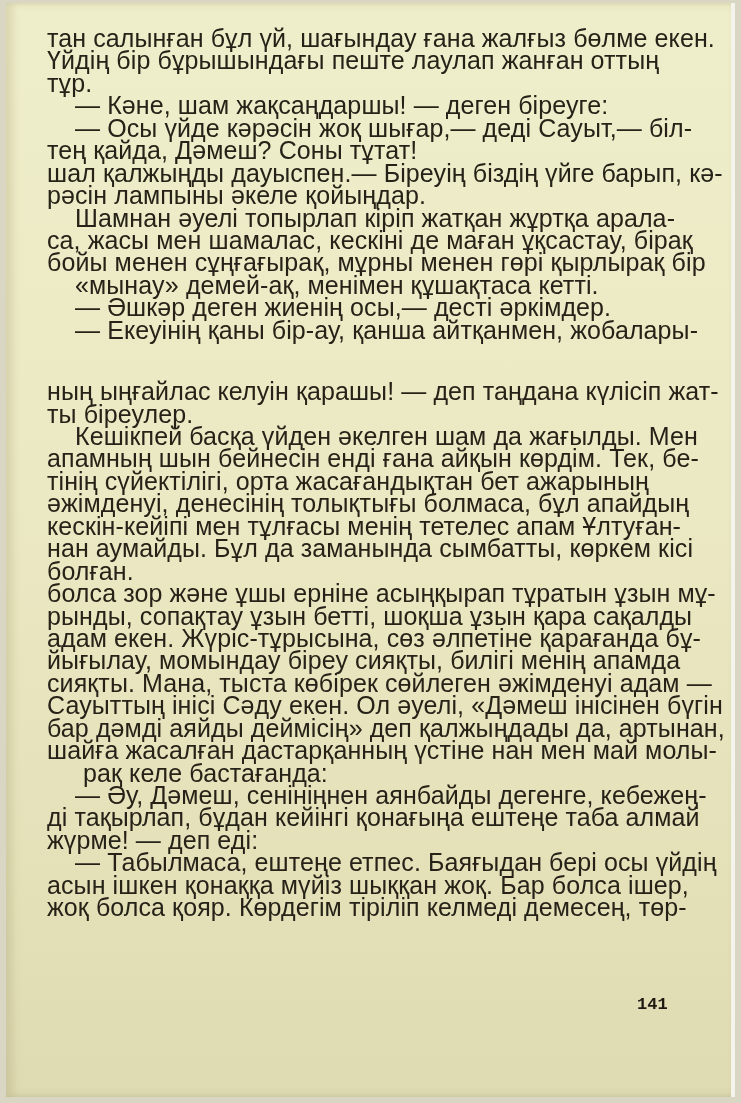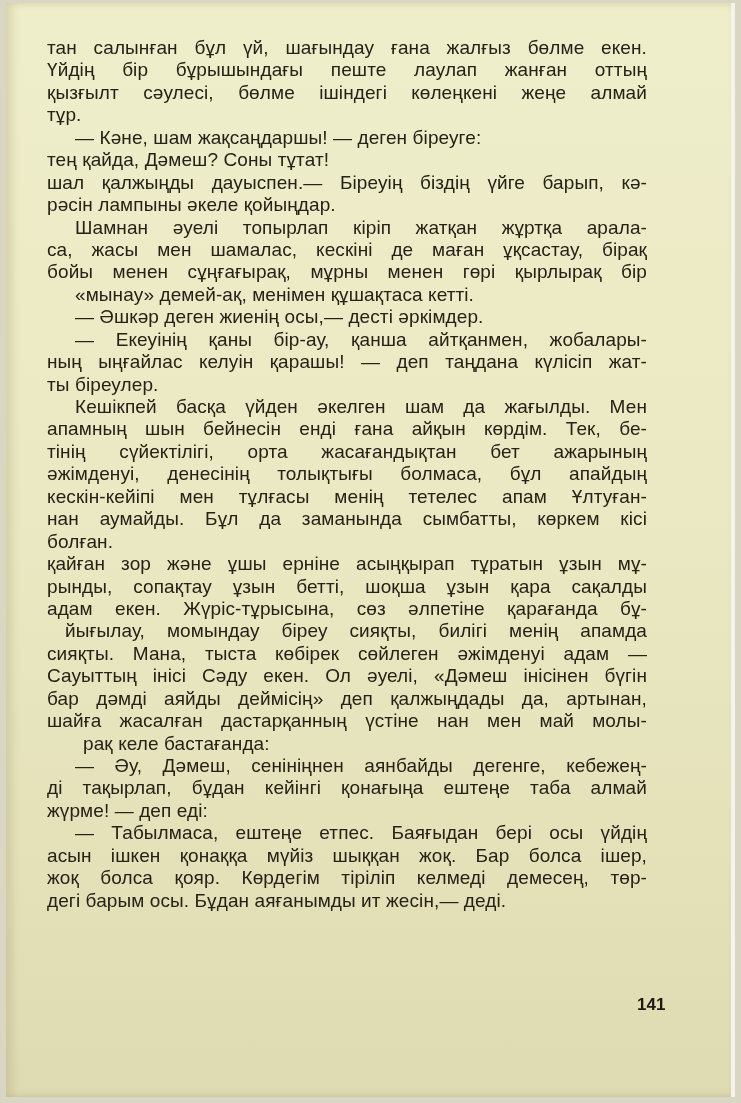--- a/index.html
+++ b/index.html
@@ -11,78 +11,77 @@
   .page {
     position: absolute; left: 6px; top: 3px; width: 729px; height: 1094px;
     background: linear-gradient(180deg, #efeecb 0%, #ebe9c3 45%, #e4e1b9 80%, #dedab2 100%);
     box-shadow: inset 6px 0 8px rgba(150,140,90,0.25), inset -3px 0 4px rgba(150,140,90,0.15);
   }
   .page::after {
     content: ""; position: absolute; right: 0; top: 0; width: 4px; height: 100%;
     background: #f4f3ec;
   }
   .text {
-    position: absolute; left: 41px; top: 34px; width: 600px;
+    position: absolute; left: 41px; top: 24px; width: 600px;
     font-family: "Liberation Sans", sans-serif;
-    font-size: 19px; line-height: 22.45px;
+    font-size: 25px; line-height: 22.45px;
     color: #262218;
     letter-spacing: 0.1px;
   }
   .line {
     display: block; white-space: nowrap; text-align: justify; text-align-last: justify;
     height: 22.45px;
     transform-origin: left center;
   }
   .line.last { text-align-last: left; }
   .line.indent { padding-left: 28px; }
   .page-number {
     position: absolute; left: 631px; top: 992px;
-    font-family: Liberation Sans, sans-serif; font-weight: bold;
+    font-family: Liberation Mono, monospace; font-weight: bold;
     font-size: 17px; color: #1e1a12;
   }
 </style>
 </head>
 <body>
 
 <div class="page">
   <div class="text" id="text-block">
       <span class="line" style="display: block; width: auto;">тан салынған бұл үй, шағындау ғана жалғыз бөлме екен.</span>
       <span class="line" style="display: block; width: auto;">Үйдің бір бұрышындағы пеште лаулап жанған оттың</span>
-      <span class="line" style="display: block; width: auto;">қызғылт сәулесі, бөлме ішіндегі көлеңкені жеңе алмай</span>
       <span class="line last" style="display: block; width: auto;">тұр.</span>
       <span class="line indent last" style="display: block; width: auto;">— Кәне, шам жақсаңдаршы! — деген біреуге:</span>
+      <span class="line indent" style="display: block; width: auto;">— Осы үйде кәрәсін жоқ шығар,— деді Сауыт,— біл-</span>
       <span class="line last" style="display: block; width: auto;">тең қайда, Дәмеш? Соны тұтат!</span>
       <span class="line" style="display: block; width: auto;">шал қалжыңды дауыспен.— Біреуің біздің үйге барып, кә-</span>
       <span class="line last" style="display: block; width: auto;">рәсін лампыны әкеле қойыңдар.</span>
       <span class="line indent" style="display: block; width: auto;">Шамнан әуелі топырлап кіріп жатқан жұртқа арала-</span>
       <span class="line" style="display: block; width: auto;">са, жасы мен шамалас, кескіні де маған ұқсастау, бірақ</span>
       <span class="line" style="display: block; width: auto;">бойы менен сұңғағырақ, мұрны менен гөрі қырлырақ бір</span>
       <span class="line last" style="display: block; width: auto; margin-left: 28px;">«мынау» демей-ақ, менімен құшақтаса кетті.</span>
       <span class="line indent last" style="display: block; width: auto;">— Әшкәр деген жиенің осы,— десті әркімдер.</span>
       <span class="line indent" style="display: block; width: auto;">— Екеуінің қаны бір-ау, қанша айтқанмен, жобалары-</span>
-      <span class="line" style="display: block; width: auto;">ның ыңғайлас келуін қарашы! — деп таңдана күлісіп жат-</span>
+      <span class="line" style="display: block; width: auto; margin-top: 39px;">ның ыңғайлас келуін қарашы! — деп таңдана күлісіп жат-</span>
       <span class="line last" style="display: block; width: auto;">ты біреулер.</span>
       <span class="line indent" style="display: block; width: auto;">Кешікпей басқа үйден әкелген шам да жағылды. Мен</span>
       <span class="line" style="display: block; width: auto;">апамның шын бейнесін енді ғана айқын көрдім. Тек, бе-</span>
       <span class="line" style="display: block; width: auto;">тінің сүйектілігі, орта жасағандықтан бет ажарының</span>
       <span class="line" style="display: block; width: auto;">әжімденуі, денесінің толықтығы болмаса, бұл апайдың</span>
       <span class="line" style="display: block; width: auto;">кескін-кейіпі мен тұлғасы менің тетелес апам Ұлтуған-</span>
       <span class="line" style="display: block; width: auto;">нан аумайды. Бұл да заманында сымбатты, көркем кісі</span>
       <span class="line last" style="display: block; width: auto;">болған.</span>
-      <span class="line" style="display: block; width: auto;">қайған зор және ұшы ерніне асыңқырап тұратын ұзын мұ-</span>
+      <span class="line" style="display: block; width: auto;">болса зор және ұшы ерніне асыңқырап тұратын ұзын мұ-</span>
       <span class="line" style="display: block; width: auto;">рынды, сопақтау ұзын бетті, шоқша ұзын қара сақалды</span>
       <span class="line" style="display: block; width: auto;">адам екен. Жүріс-тұрысына, сөз әлпетіне қарағанда бұ-</span>
-      <span class="line" style="display: block; width: auto; margin-left: 18px;">йығылау, момындау біреу сияқты, билігі менің апамда</span>
+      <span class="line" style="display: block; width: auto;">йығылау, момындау біреу сияқты, билігі менің апамда</span>
       <span class="line" style="display: block; width: auto;">сияқты. Мана, тыста көбірек сөйлеген әжімденуі адам —</span>
       <span class="line" style="display: block; width: auto;">Сауыттың інісі Сәду екен. Ол әуелі, «Дәмеш інісінен бүгін</span>
       <span class="line" style="display: block; width: auto;">бар дәмді аяйды деймісің» деп қалжыңдады да, артынан,</span>
       <span class="line" style="display: block; width: auto;">шайға жасалған дастарқанның үстіне нан мен май молы-</span>
       <span class="line last" style="display: block; width: auto; margin-left: 36px;">рақ келе бастағанда:</span>
       <span class="line indent" style="display: block; width: auto;">— Әу, Дәмеш, сенініңнен аянбайды дегенге, кебежең-</span>
       <span class="line" style="display: block; width: auto;">ді тақырлап, бұдан кейінгі қонағыңа ештеңе таба алмай</span>
       <span class="line last" style="display: block; width: auto;">жүрме! — деп еді:</span>
       <span class="line indent" style="display: block; width: auto;">— Табылмаса, ештеңе етпес. Баяғыдан бері осы үйдің</span>
       <span class="line" style="display: block; width: auto;">асын ішкен қонаққа мүйіз шыққан жоқ. Бар болса ішер,</span>
       <span class="line" style="display: block; width: auto;">жоқ болса қояр. Көрдегім тіріліп келмеді демесең, төр-</span>
-      <span class="line last" style="display: block; width: auto;">дегі барым осы. Бұдан аяғанымды ит жесін,— деді.</span>
     </div>
   <div class="page-number">141</div>
 </div>
 
 </body></html>

